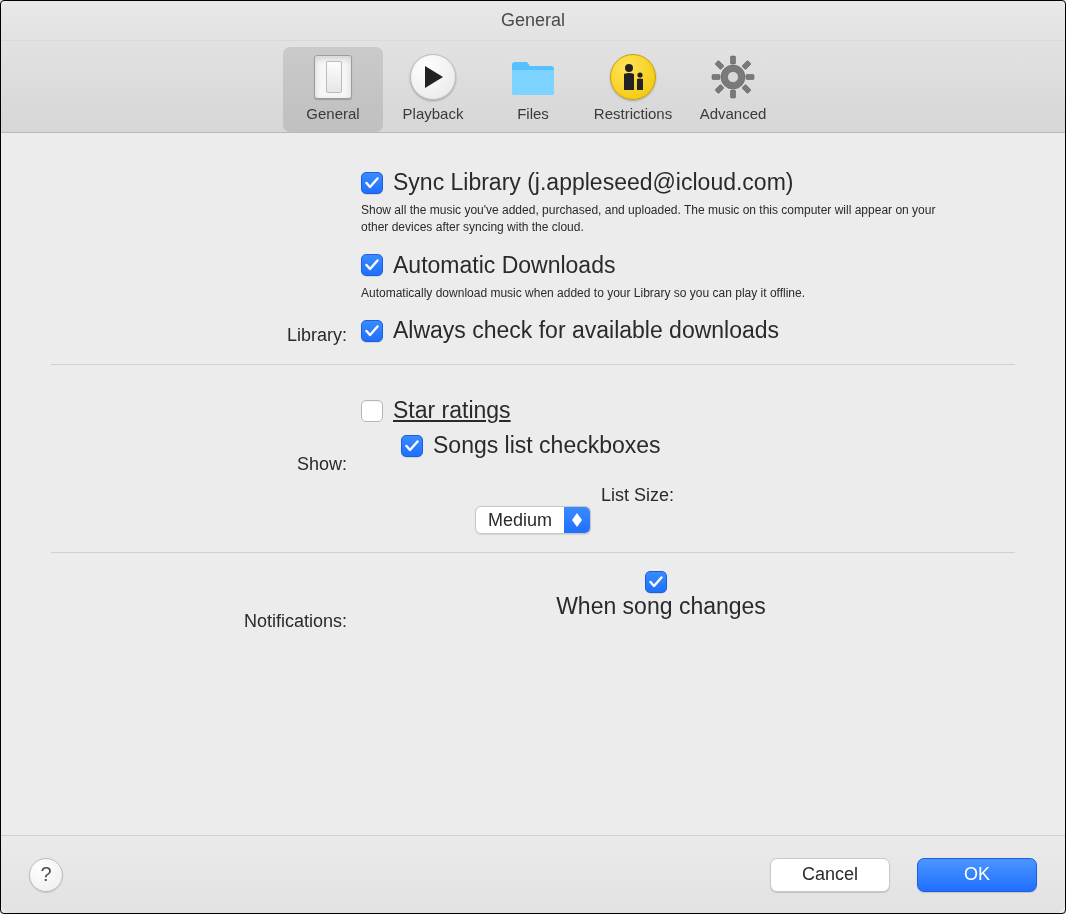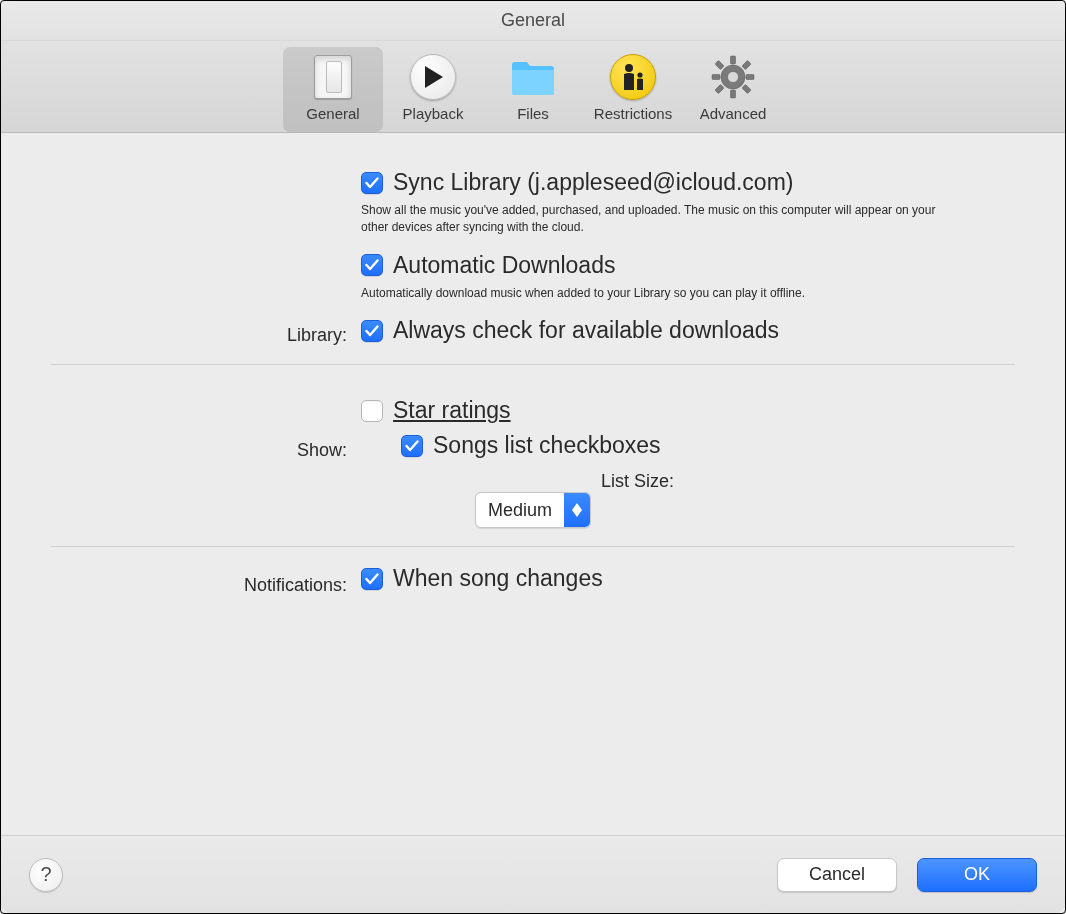--- a/index.html
+++ b/index.html
@@ -168,21 +168,21 @@
     margin: 4px 0 16px 0;
   }
   hr.sep {
     border: none;
     border-top: 1px solid #d0d0d0;
     margin: 12px 0;
   }
   .select-wrap {
     display:inline-flex;
     align-items: stretch;
-    height: 36px;
+    height: 28px;
     border-radius: 6px;
     background: #fff;
     border: 1px solid #c8c8c8;
     box-shadow: 0 0.5px 1px rgba(0,0,0,0.1);
     overflow: hidden;
     cursor: default;
   }
   .select-value {
     padding: 4px 12px 4px 12px;
     font-size: 18px;
@@ -217,21 +217,21 @@
     cursor: default;
   }
   .footer-spacer { flex: 1; }
   .btn {
     height: 34px;
     min-width: 120px;
     border-radius: 7px;
     font-size: 18px;
     display:flex; align-items:center; justify-content:center;
     padding: 0 22px;
-    margin-left: 20px;
+    margin-left: 27px;
     cursor: default;
     box-shadow: 0 1px 1px rgba(0,0,0,0.15);
   }
   .btn-default {
     background: #fff;
     border: 1px solid #c8c8c8;
     color: #2a2a2a;
   }
   .btn-primary {
     background: linear-gradient(#4c95ff, #1f6fff);
@@ -356,21 +356,21 @@
 
     <hr class="sep">
 
     <div class="row">
       <div class="row-label">Show:</div>
       <div class="row-body">
         <div class="check-line" style="margin-top:14px;text-decoration:underline;">
           <div class="checkbox unchecked"></div>
           <span class="check-text">Star ratings</span>
         </div>
-        <div class="check-line" style="margin-top:8px; margin-bottom:2px;padding-left:40px;">
+        <div class="check-line" style="margin-top:8px; margin-bottom:16px;padding-left:40px;">
           <div class="checkbox checked">
             <svg width="14" height="12" viewBox="0 0 14 12">
                 <polyline points="1.5,6 5,10 12.5,1.5" fill="none" stroke="#fff" stroke-width="2.4" stroke-linecap="round" stroke-linejoin="round"></polyline>
               </svg>
           </div>
           <span class="check-text">Songs list checkboxes</span>
         </div>
       </div>
     </div>
 
@@ -389,21 +389,21 @@
           </span>
         </div>
       </div>
     </div>
 
     <hr class="sep">
 
     <div class="row">
       <div class="row-label">Notifications:</div>
       <div class="row-body">
-        <div class="check-line" style="margin-bottom:4px;">
+        <div class="check-line" style="margin-bottom:12px;flex-direction:column;">
           <div class="checkbox checked">
             <svg width="14" height="12" viewBox="0 0 14 12">
                 <polyline points="1.5,6 5,10 12.5,1.5" fill="none" stroke="#fff" stroke-width="2.4" stroke-linecap="round" stroke-linejoin="round"></polyline>
               </svg>
           </div>
           <span class="check-text">When song changes</span>
         </div>
       </div>
     </div>
 

